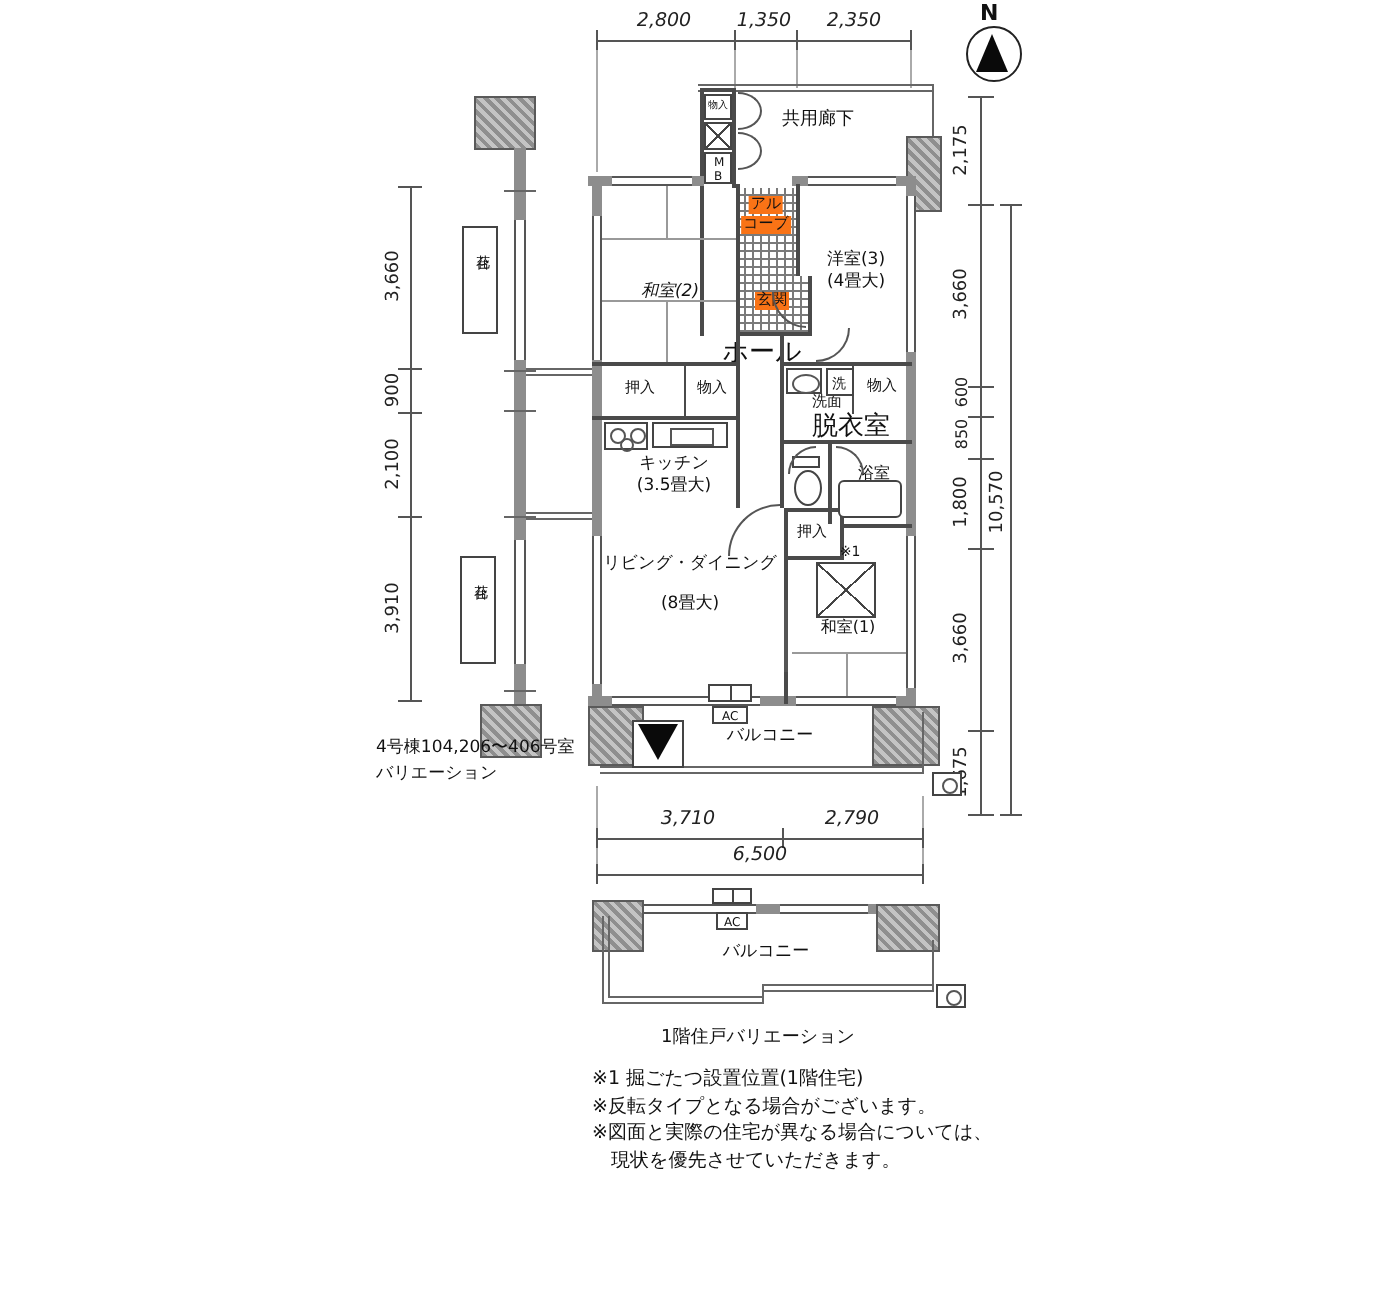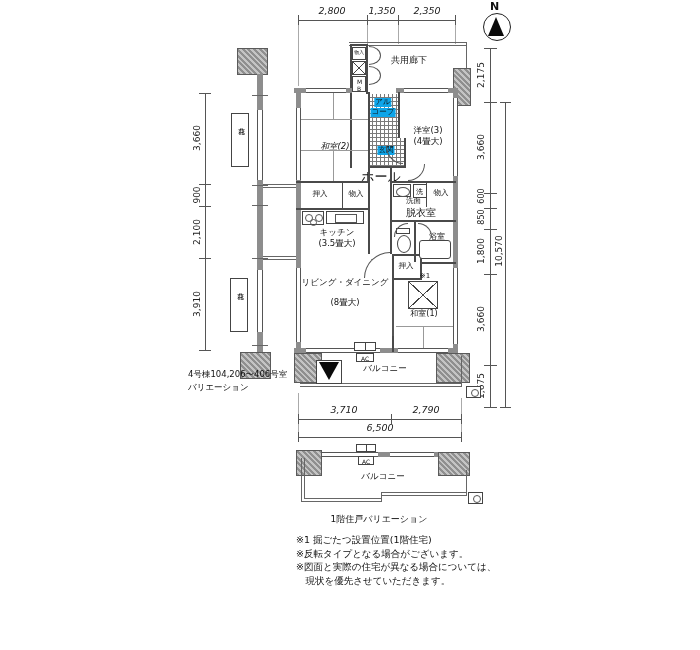--- a/index.html
+++ b/index.html
@@ -8,21 +8,21 @@
   .a{position:absolute;}
   .wall{position:absolute;background:#8d8d8d;}
   .iw{position:absolute;background:#4a4a4a;}
   .tl{position:absolute;background:#666;}
   .pier{position:absolute;background:repeating-linear-gradient(45deg,#8f8f8f 0 2px,#c4c4c4 2px 4px);border:1px solid #5a5a5a;box-sizing:border-box;}
   .tile{position:absolute;background-image:repeating-linear-gradient(0deg,#7a7a7a 0 1px,transparent 1px 4px),repeating-linear-gradient(90deg,#7a7a7a 0 1px,transparent 1px 4px);}
   .win-h{position:absolute;background:#fff;border-top:1px solid #555;border-bottom:1px solid #555;box-sizing:border-box;}
   .win-v{position:absolute;background:#fff;border-left:1px solid #555;border-right:1px solid #555;box-sizing:border-box;}
   .lbl{position:absolute;font-size:8.5px;line-height:1.15;color:#111;white-space:nowrap;transform:translateX(-50%);}
   .lbl-l{position:absolute;font-size:8.5px;line-height:1.15;color:#111;white-space:nowrap;}
-  .chip{background:#0ea5e9;padding:0 1px;}
+  .chip{background:#f97316;padding:0 1px;}
   .dim{position:absolute;font-size:9.5px;color:#222;white-space:nowrap;transform:translateX(-50%);font-style:italic;}
   .dimv{position:absolute;font-size:9px;color:#222;white-space:nowrap;transform:translate(-50%,-50%) rotate(-90deg);}
   .dline{position:absolute;background:#555;}
   .box{position:absolute;border:1px solid #444;background:#fff;box-sizing:border-box;}
   .xbox{position:absolute;border:1px solid #444;background:
         linear-gradient(to top right,transparent calc(50% - .5px),#444 calc(50% - .5px),#444 calc(50% + .5px),transparent calc(50% + .5px)),
         linear-gradient(to bottom right,transparent calc(50% - .5px),#444 calc(50% - .5px),#444 calc(50% + .5px),transparent calc(50% + .5px)),#fff;
         box-sizing:border-box;}
   .arc{position:absolute;box-sizing:border-box;}
   .tri{position:absolute;width:0;height:0;border-left:10px solid transparent;border-right:10px solid transparent;border-top:18px solid #0a0a0a;}
@@ -202,21 +202,21 @@
     <div class="lbl" style="left:356px;top:190px;font-size:7.5px;">物入</div>
     <div class="lbl" style="left:337px;top:228px;">キッチン</div>
     <div class="lbl" style="left:337px;top:239px;">(3.5畳大)</div>
     <div class="lbl" style="left:345px;top:278px;">リビング・ダイニング</div>
     <div class="lbl" style="left:345px;top:298px;">(8畳大)</div>
     <div class="lbl" style="left:424px;top:309px;font-size:8px;">和室(1)</div>
     <div class="lbl" style="left:425px;top:272px;font-size:7px;">※1</div>
     <div class="lbl" style="left:437px;top:232px;font-size:8px;">浴室</div>
     <div class="lbl" style="left:406px;top:262px;font-size:7.5px;">押入</div>
     <div class="lbl-l" style="left:406px;top:197px;font-size:7.5px;">洗面</div>
-    <div class="lbl-l" style="left:406px;top:207px;font-size:10px;">脱衣室</div>
+    <div class="lbl-l" style="left:406px;top:207px;font-size:13px;">脱衣室</div>
     <div class="lbl" style="left:441px;top:189px;font-size:7.5px;">物入</div>
 
     <div class="box" style="left:302px;top:211px;width:22px;height:14px;">
       <span class="circ" style="position:absolute;left:2px;top:2px;width:6px;height:6px;"></span>
       <span class="circ" style="position:absolute;left:12px;top:2px;width:6px;height:6px;"></span>
       <span class="circ" style="position:absolute;left:7px;top:7px;width:5px;height:5px;"></span>
     </div>
     <div class="box" style="left:326px;top:211px;width:38px;height:13px;">
       <span style="position:absolute;left:8px;top:2px;width:20px;height:7px;border:1px solid #555;"></span>
     </div>

